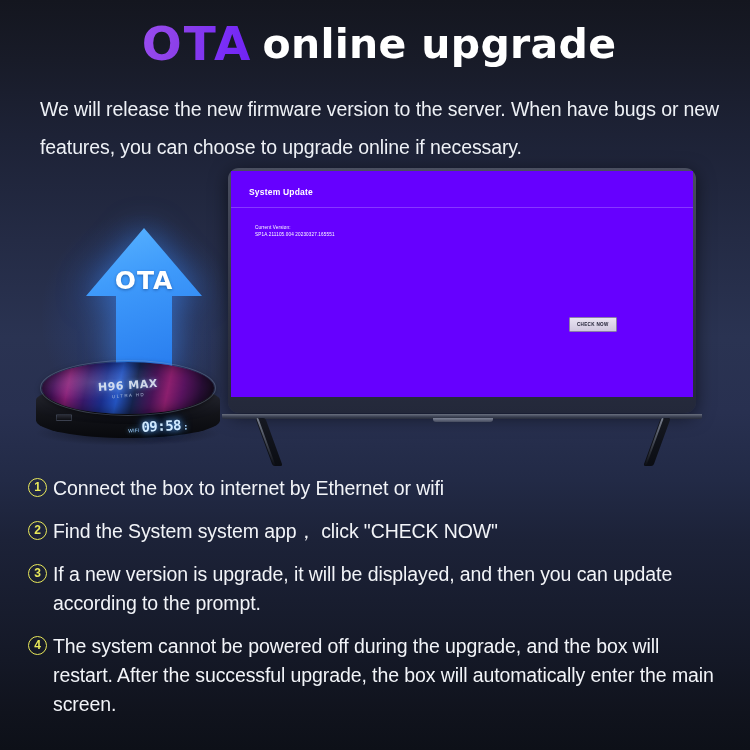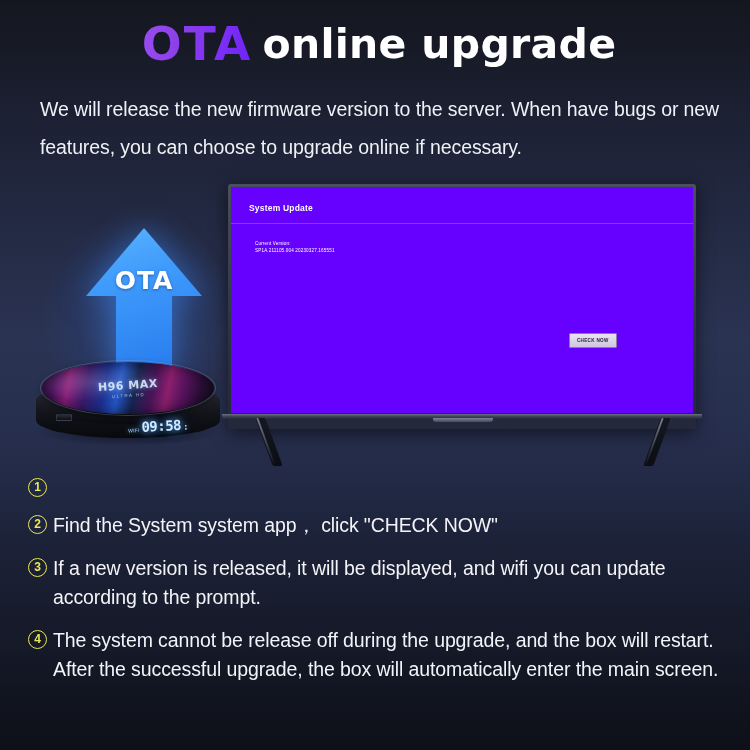--- a/index.html
+++ b/index.html
@@ -65,24 +65,24 @@
     color:#eef1f6;
     font-size:19.5px;
     line-height:38px;
     letter-spacing:-0.1px;
     font-family:"Liberation Sans", sans-serif;
   }
 
   
   .tv-wrap { position:absolute; left:228px; top:168px; width:470px; height:290px; }
   .tv-body {
-    position:absolute; left:0; top:16px;
+    position:absolute; left:0; top:0;
     width:468px; height:245px;
     background:linear-gradient(180deg,#4a4f60 0%,#2e3342 60%,#23283a 100%);
-    border-radius:3px;
+    border-radius:11px;
     padding:3px 3px 16px 3px;
     box-shadow:0 4px 18px rgba(0,0,0,.55);
   }
   .tv-screen {
     position:relative;
     width:100%; height:100%;
     background:#6600ff;
     overflow:hidden;
   }
   .screen-title {
@@ -345,28 +345,29 @@
   </div>
   <div class="box-clock">
     <span class="clock-wifi">WIFI</span>
     <span class="clock-time">09:58</span>
     <span class="clock-tail">:</span>
   </div>
 
   <div class="steps">
     <div class="step">
       <div class="step-num">1</div>
+      <div class="step-text">Connect the box to internet by Ethernet or wifi</div>
     </div>
     <div class="step">
       <div class="step-num">2</div>
       <div class="step-text">Find the System system app，  click "CHECK NOW"</div>
     </div>
     <div class="step">
       <div class="step-num">3</div>
-      <div class="step-text">If a new version is released, it will be displayed, and wifi you can update according to the prompt.</div>
+      <div class="step-text">If a new version is upgrade, it will be displayed, and then you can update according to the prompt.</div>
     </div>
     <div class="step">
       <div class="step-num">4</div>
-      <div class="step-text">The system cannot be release off during the upgrade, and the box will restart. After the successful upgrade, the box will automatically enter the main screen.</div>
+      <div class="step-text">The system cannot be powered off during the upgrade, and the box will restart. After the successful upgrade, the box will automatically enter the main screen.</div>
     </div>
   </div>
 
 </div>
 
 </body></html>

